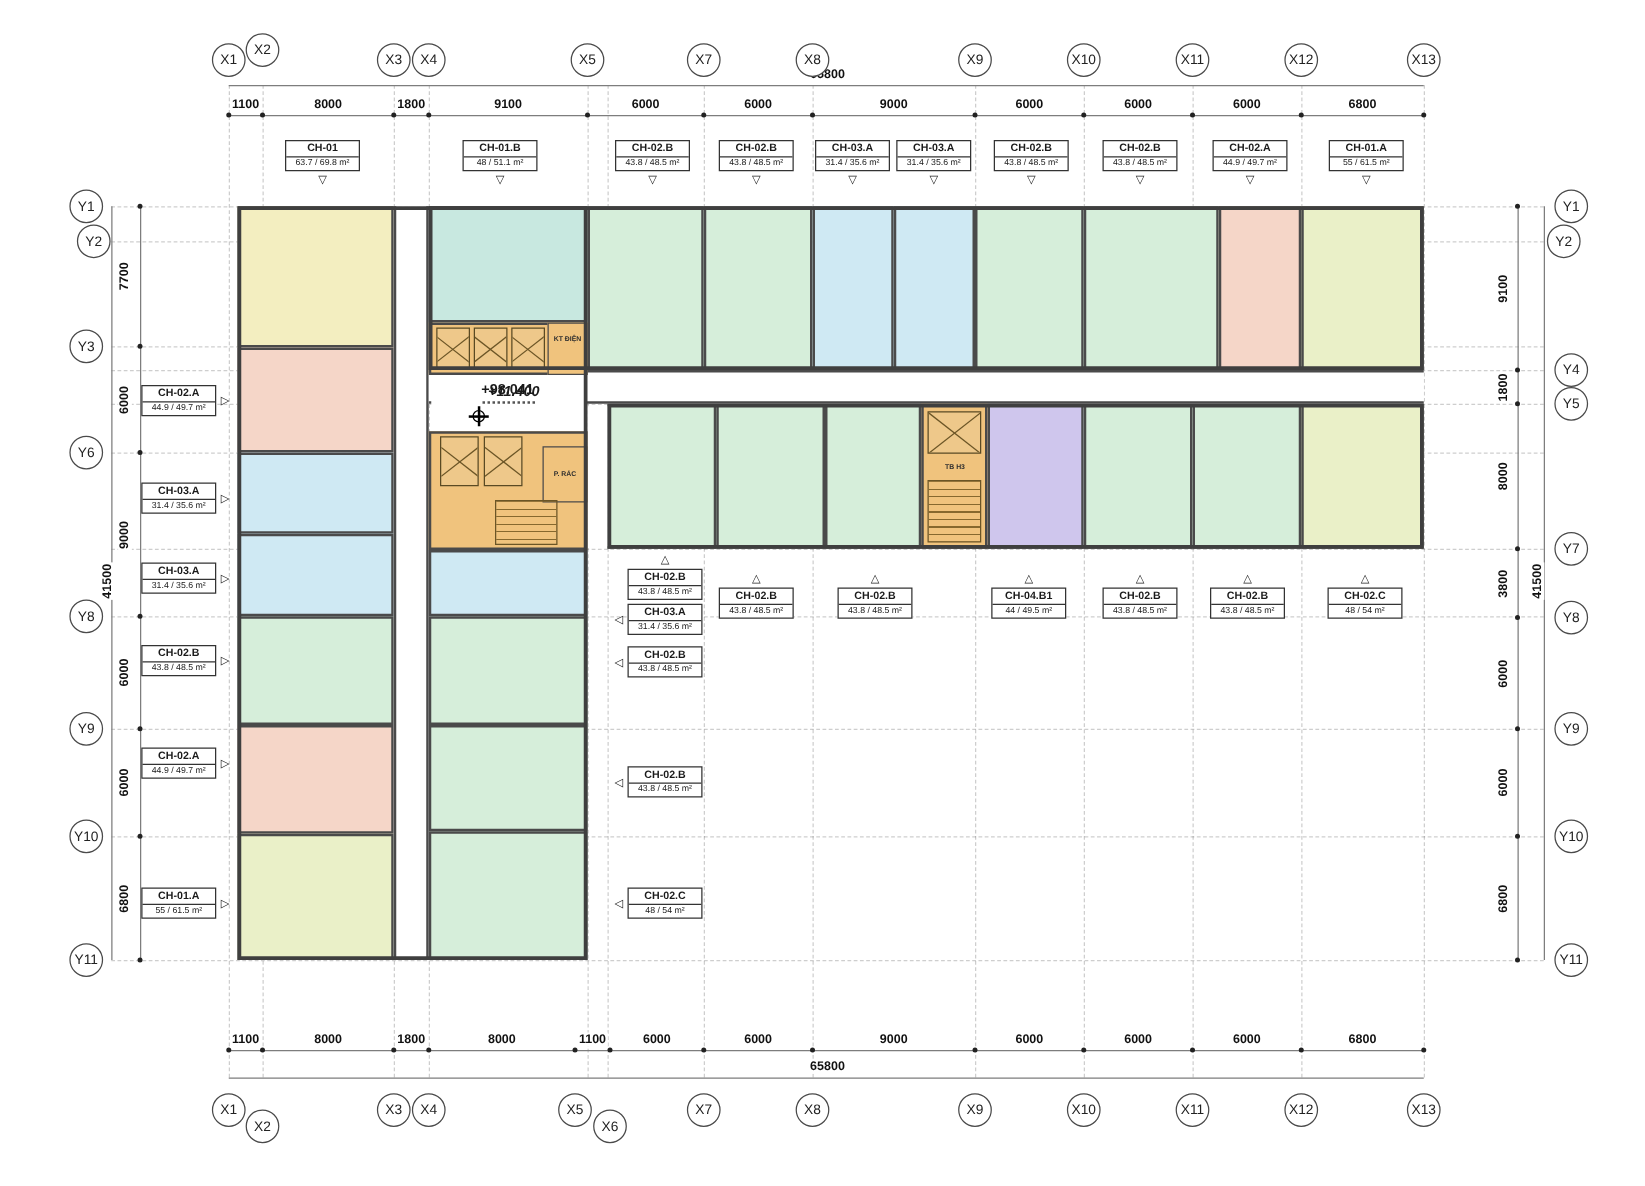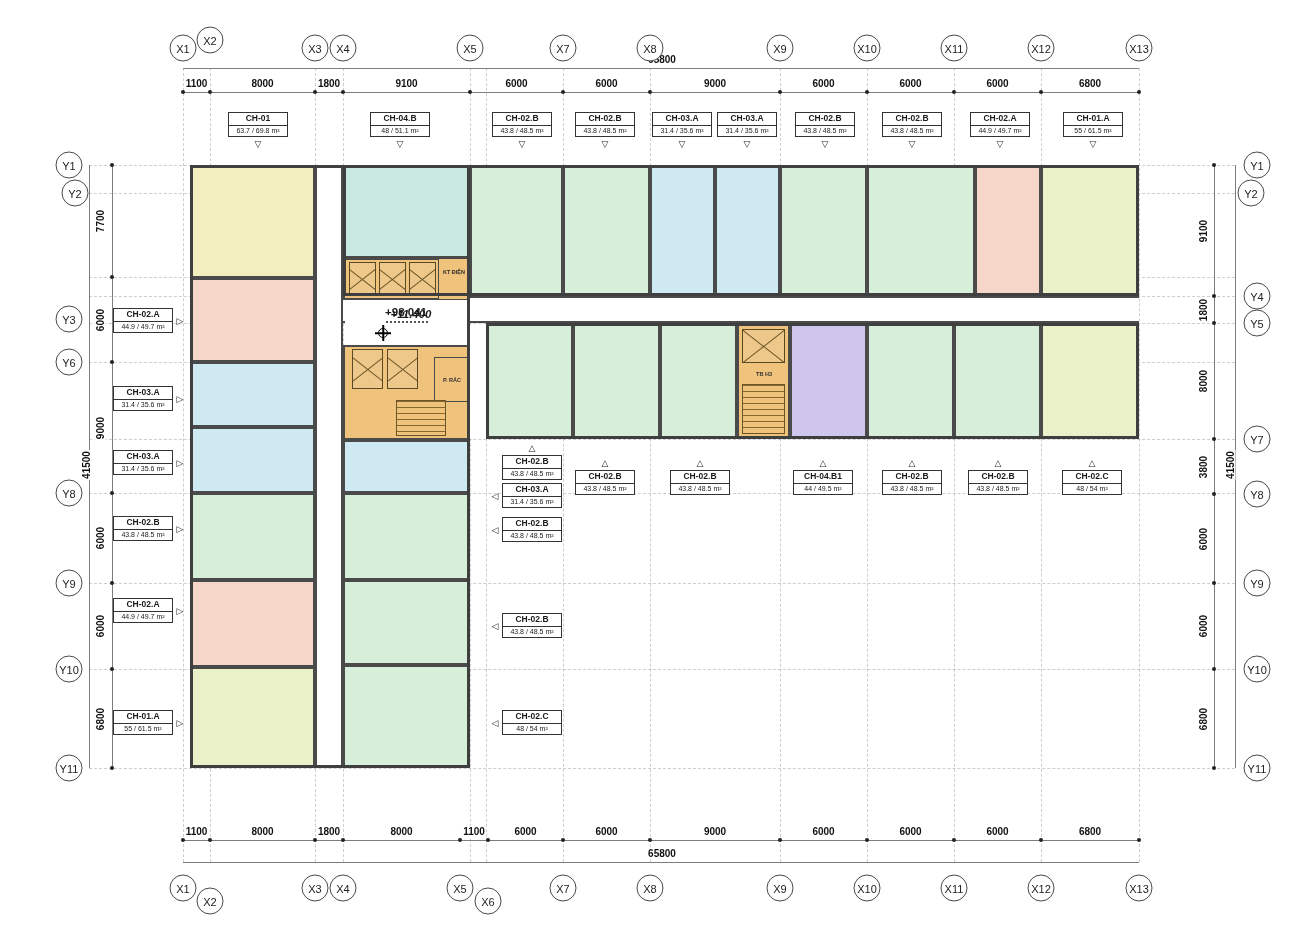--- a/index.html
+++ b/index.html
@@ -274,42 +274,42 @@
     <div class="bubble" style="left: 488px; top: 901px;">X6</div>
     <div class="bubble" style="left: 563px; top: 888px;">X7</div>
     <div class="bubble" style="left: 650px; top: 888px;">X8</div>
     <div class="bubble" style="left: 780px; top: 888px;">X9</div>
     <div class="bubble" style="left: 867px; top: 888px;">X10</div>
     <div class="bubble" style="left: 954px; top: 888px;">X11</div>
     <div class="bubble" style="left: 1041px; top: 888px;">X12</div>
     <div class="bubble" style="left: 1139px; top: 888px;">X13</div>
     <div class="bubble" style="left: 69px; top: 165px;">Y1</div>
     <div class="bubble" style="left: 75px; top: 193px;">Y2</div>
-    <div class="bubble" style="left: 69px; top: 277px; margin-top: 42px;">Y3</div>
+    <div class="bubble" style="left: 69px; top: 277px;">Y3</div>
     <div class="bubble" style="left: 69px; top: 362px;">Y6</div>
     <div class="bubble" style="left: 69px; top: 493px;">Y8</div>
     <div class="bubble" style="left: 69px; top: 583px;">Y9</div>
     <div class="bubble" style="left: 69px; top: 669px;">Y10</div>
     <div class="bubble" style="left: 69px; top: 768px;">Y11</div>
     <div class="bubble" style="left: 1257px; top: 165px;">Y1</div>
     <div class="bubble" style="left: 1251px; top: 193px;">Y2</div>
     <div class="bubble" style="left: 1257px; top: 296px;">Y4</div>
     <div class="bubble" style="left: 1257px; top: 323px;">Y5</div>
     <div class="bubble" style="left: 1257px; top: 439px;">Y7</div>
     <div class="bubble" style="left: 1257px; top: 494px;">Y8</div>
     <div class="bubble" style="left: 1257px; top: 583px;">Y9</div>
     <div class="bubble" style="left: 1257px; top: 669px;">Y10</div>
     <div class="bubble" style="left: 1257px; top: 768px;">Y11</div>
     <div class="tag" style="left: 258px; top: 112px;">
       <div class="nm">CH-01</div>
       <div class="ar">63.7 / 69.8 m²</div>
     </div>
     <div class="ptr" style="left: 258px; top: 144px;">▽</div>
     <div class="tag" style="left: 400px; top: 112px;">
-      <div class="nm">CH-04.B</div>
+      <div class="nm">CH-01.B</div>
       <div class="ar">48 / 51.1 m²</div>
     </div>
     <div class="ptr" style="left: 400px; top: 144px;">▽</div>
     <div class="tag" style="left: 522px; top: 112px;">
       <div class="nm">CH-02.B</div>
       <div class="ar">43.8 / 48.5 m²</div>
     </div>
     <div class="ptr" style="left: 522px; top: 144px;">▽</div>
     <div class="tag" style="left: 605px; top: 112px;">
       <div class="nm">CH-02.B</div>

